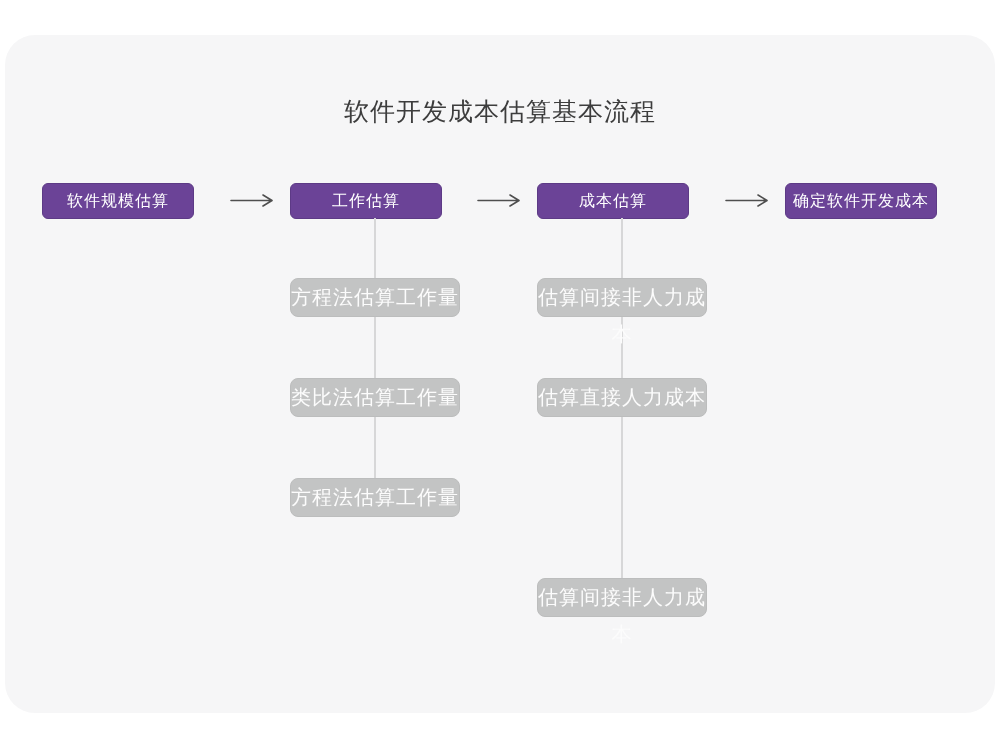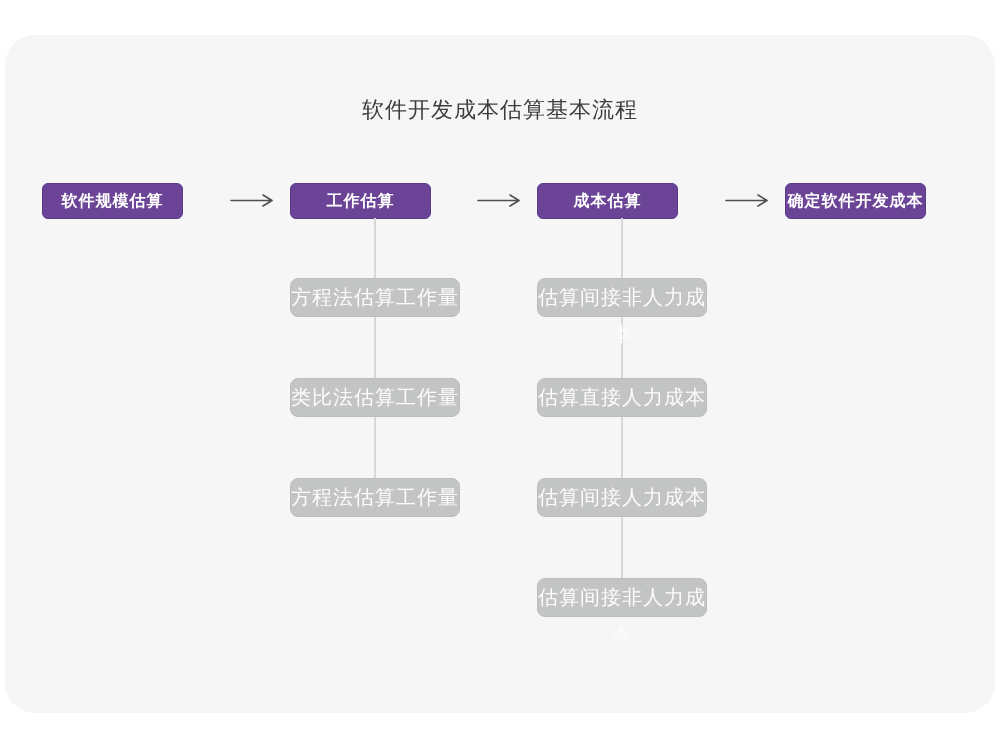--- a/index.html
+++ b/index.html
@@ -28,38 +28,37 @@
     left:5px; top:35px;
     width:990px; height:678px;
     background:var(--canvas_bg);
     border-radius:30px;
   }
   .title{
     position:absolute;
     left:0; right:0;
     top:60px;
     text-align:center;
-    font-size:22px;
+    font-size:25px;
     font-weight:400;
     letter-spacing:1px;
     color:var(--title_color);
   }
   .stage{
     position:absolute;
     top:148px;              
-    width:141px; height:36px;
+    width:152px; height:36px;
     background:var(--stage_fill);
     border:1px solid var(--stage_border);
     border-radius:6px;
     color:var(--stage_text);
     font-size:16px;
     line-height:34px;
     text-align:center;
     letter-spacing:1px;
-    font-weight:bold;
   }
   .sub{
     position:absolute;
     width:170px; height:39px;
     background:var(--sub_fill);
     border:1px solid var(--sub_border);
     border-radius:8px;
     color:var(--sub_text);
     font-size:20px;
     line-height:37px;
@@ -134,20 +133,17 @@
   <div class="sub" style="left:285px; top:443px">
     <span>方程法估算工作量</span>
   </div>
 
   <div class="sub" style="left:532px; top:243px">
     <span>估算间接非人力成本</span>
   </div>
   <div class="sub" style="left:532px; top:343px">
     <span>估算直接人力成本</span>
   </div>
-  <div class="sub" style="left:532px; top:443px">
-    <span>估算间接人力成本</span>
-  </div>
   <div class="sub" style="left:532px; top:543px">
     <span>估算间接非人力成本</span>
   </div>
 
 </div>
 
 </body></html>

